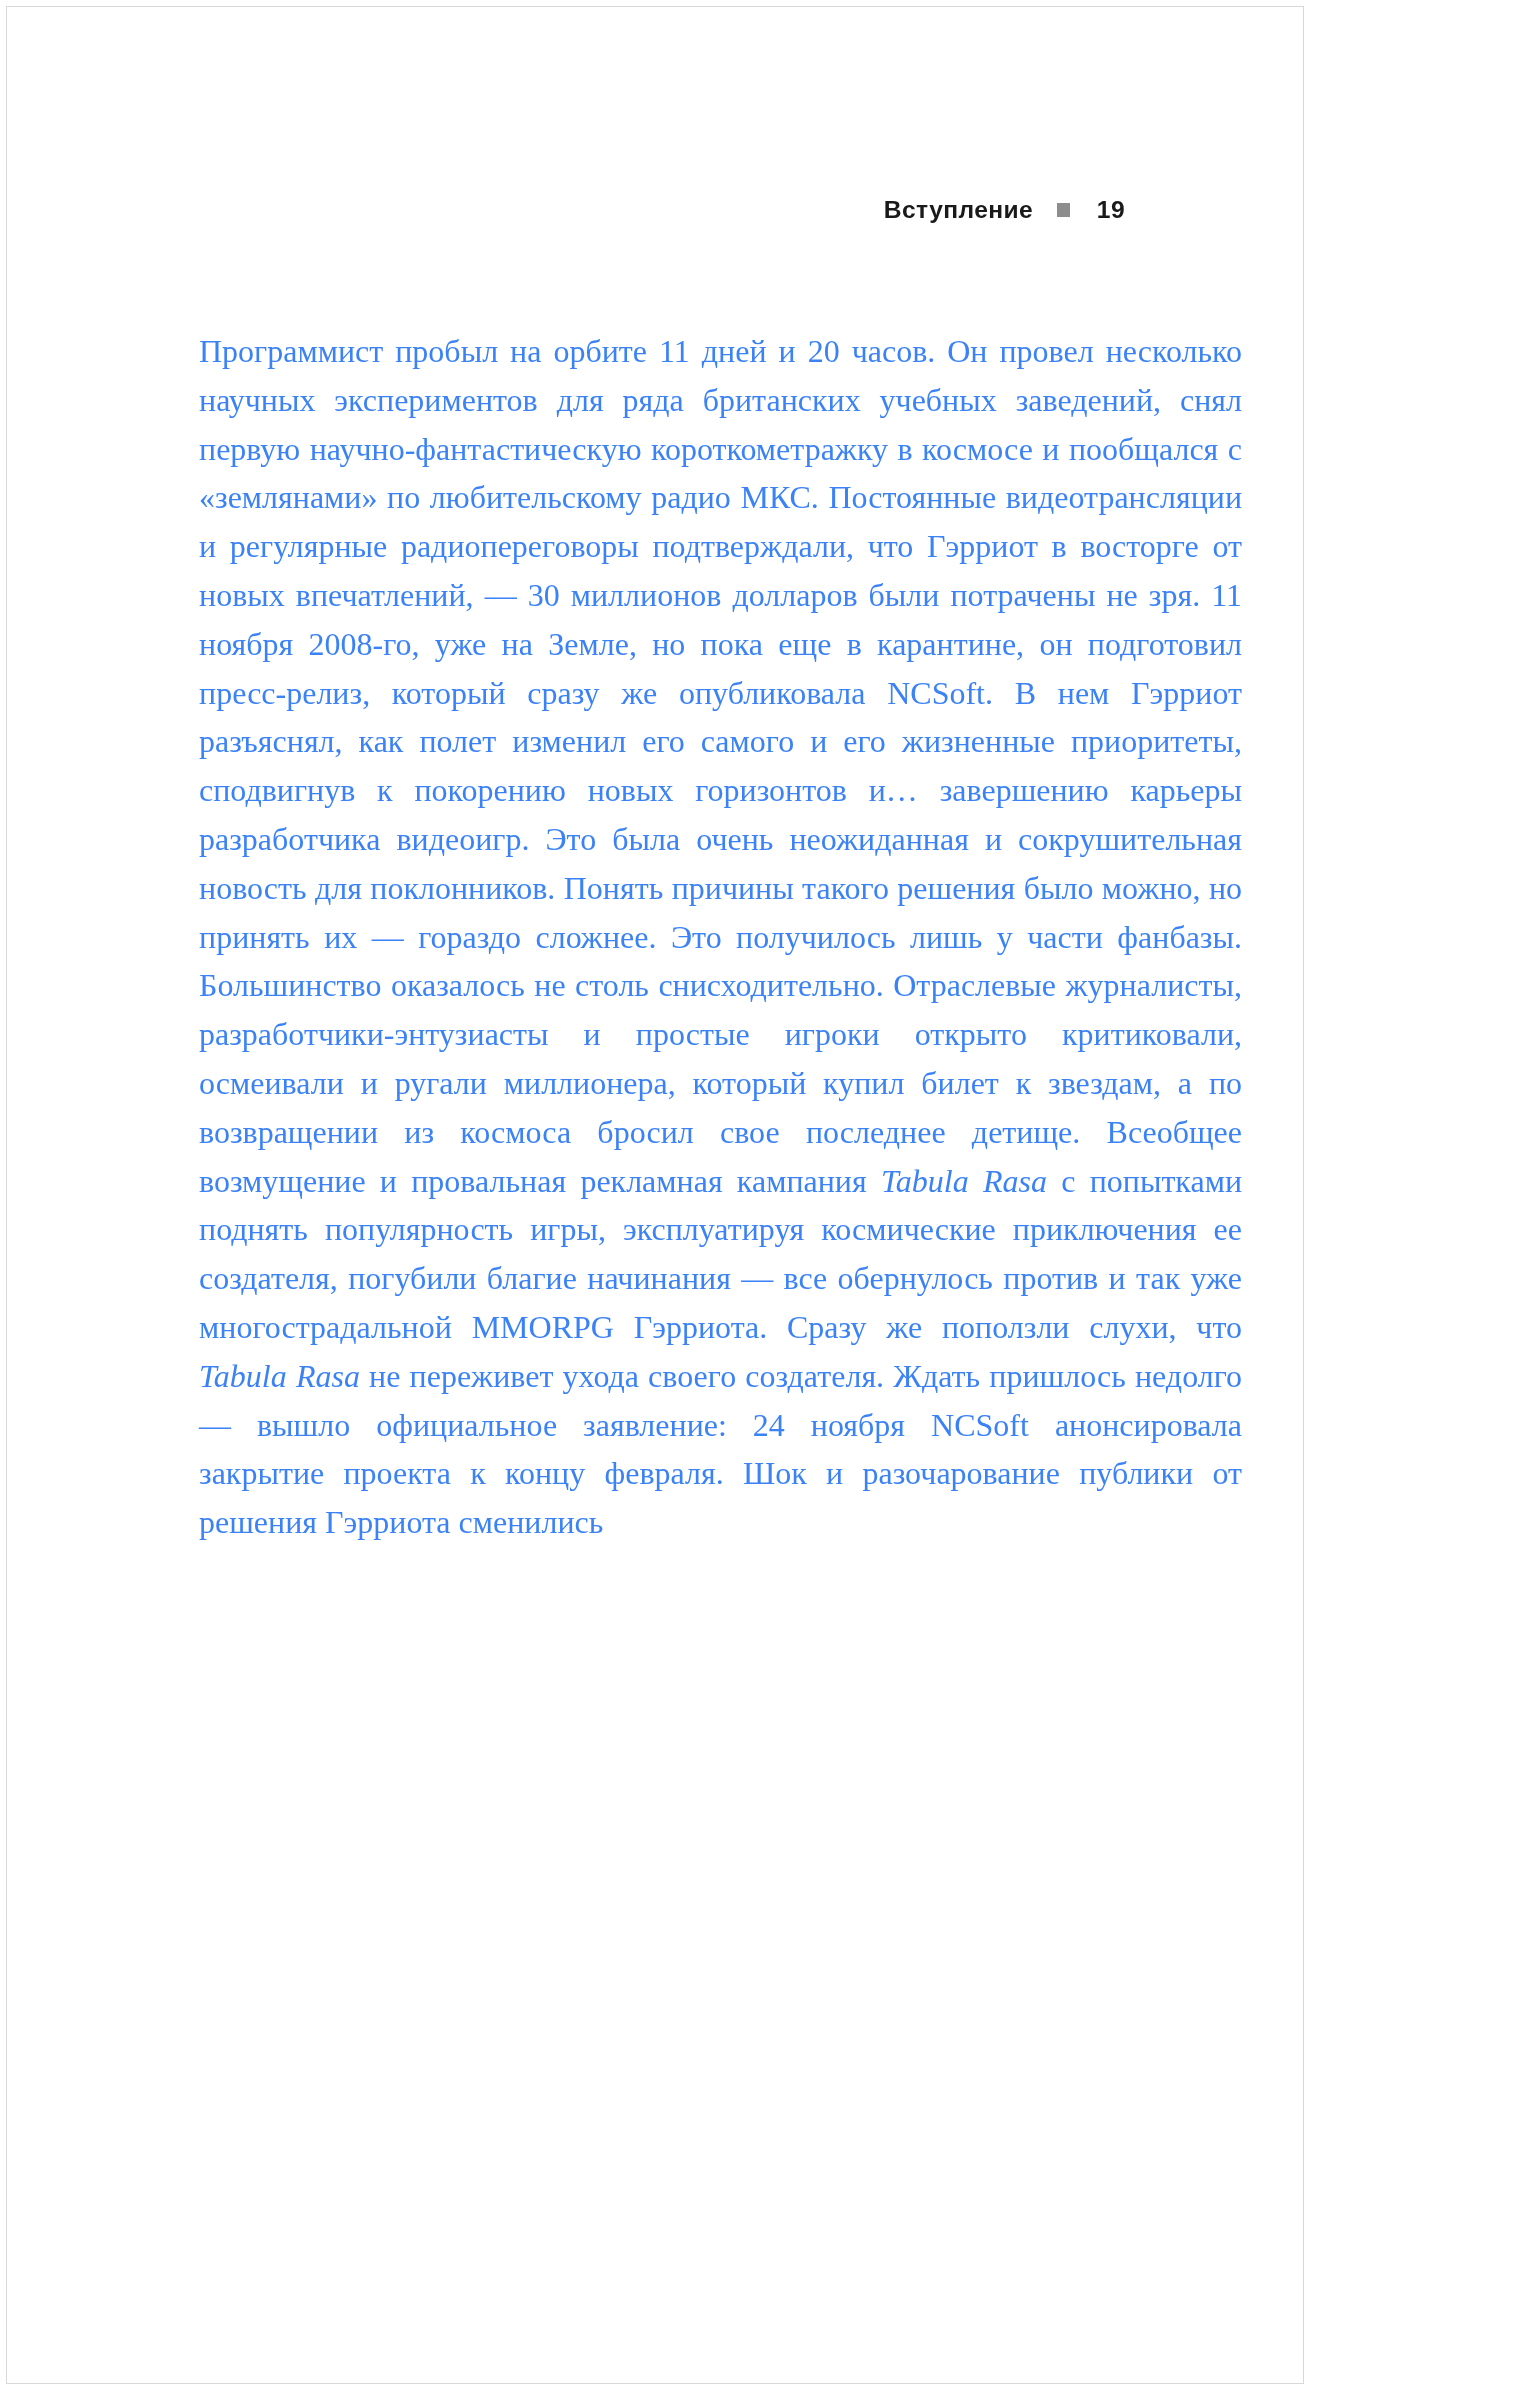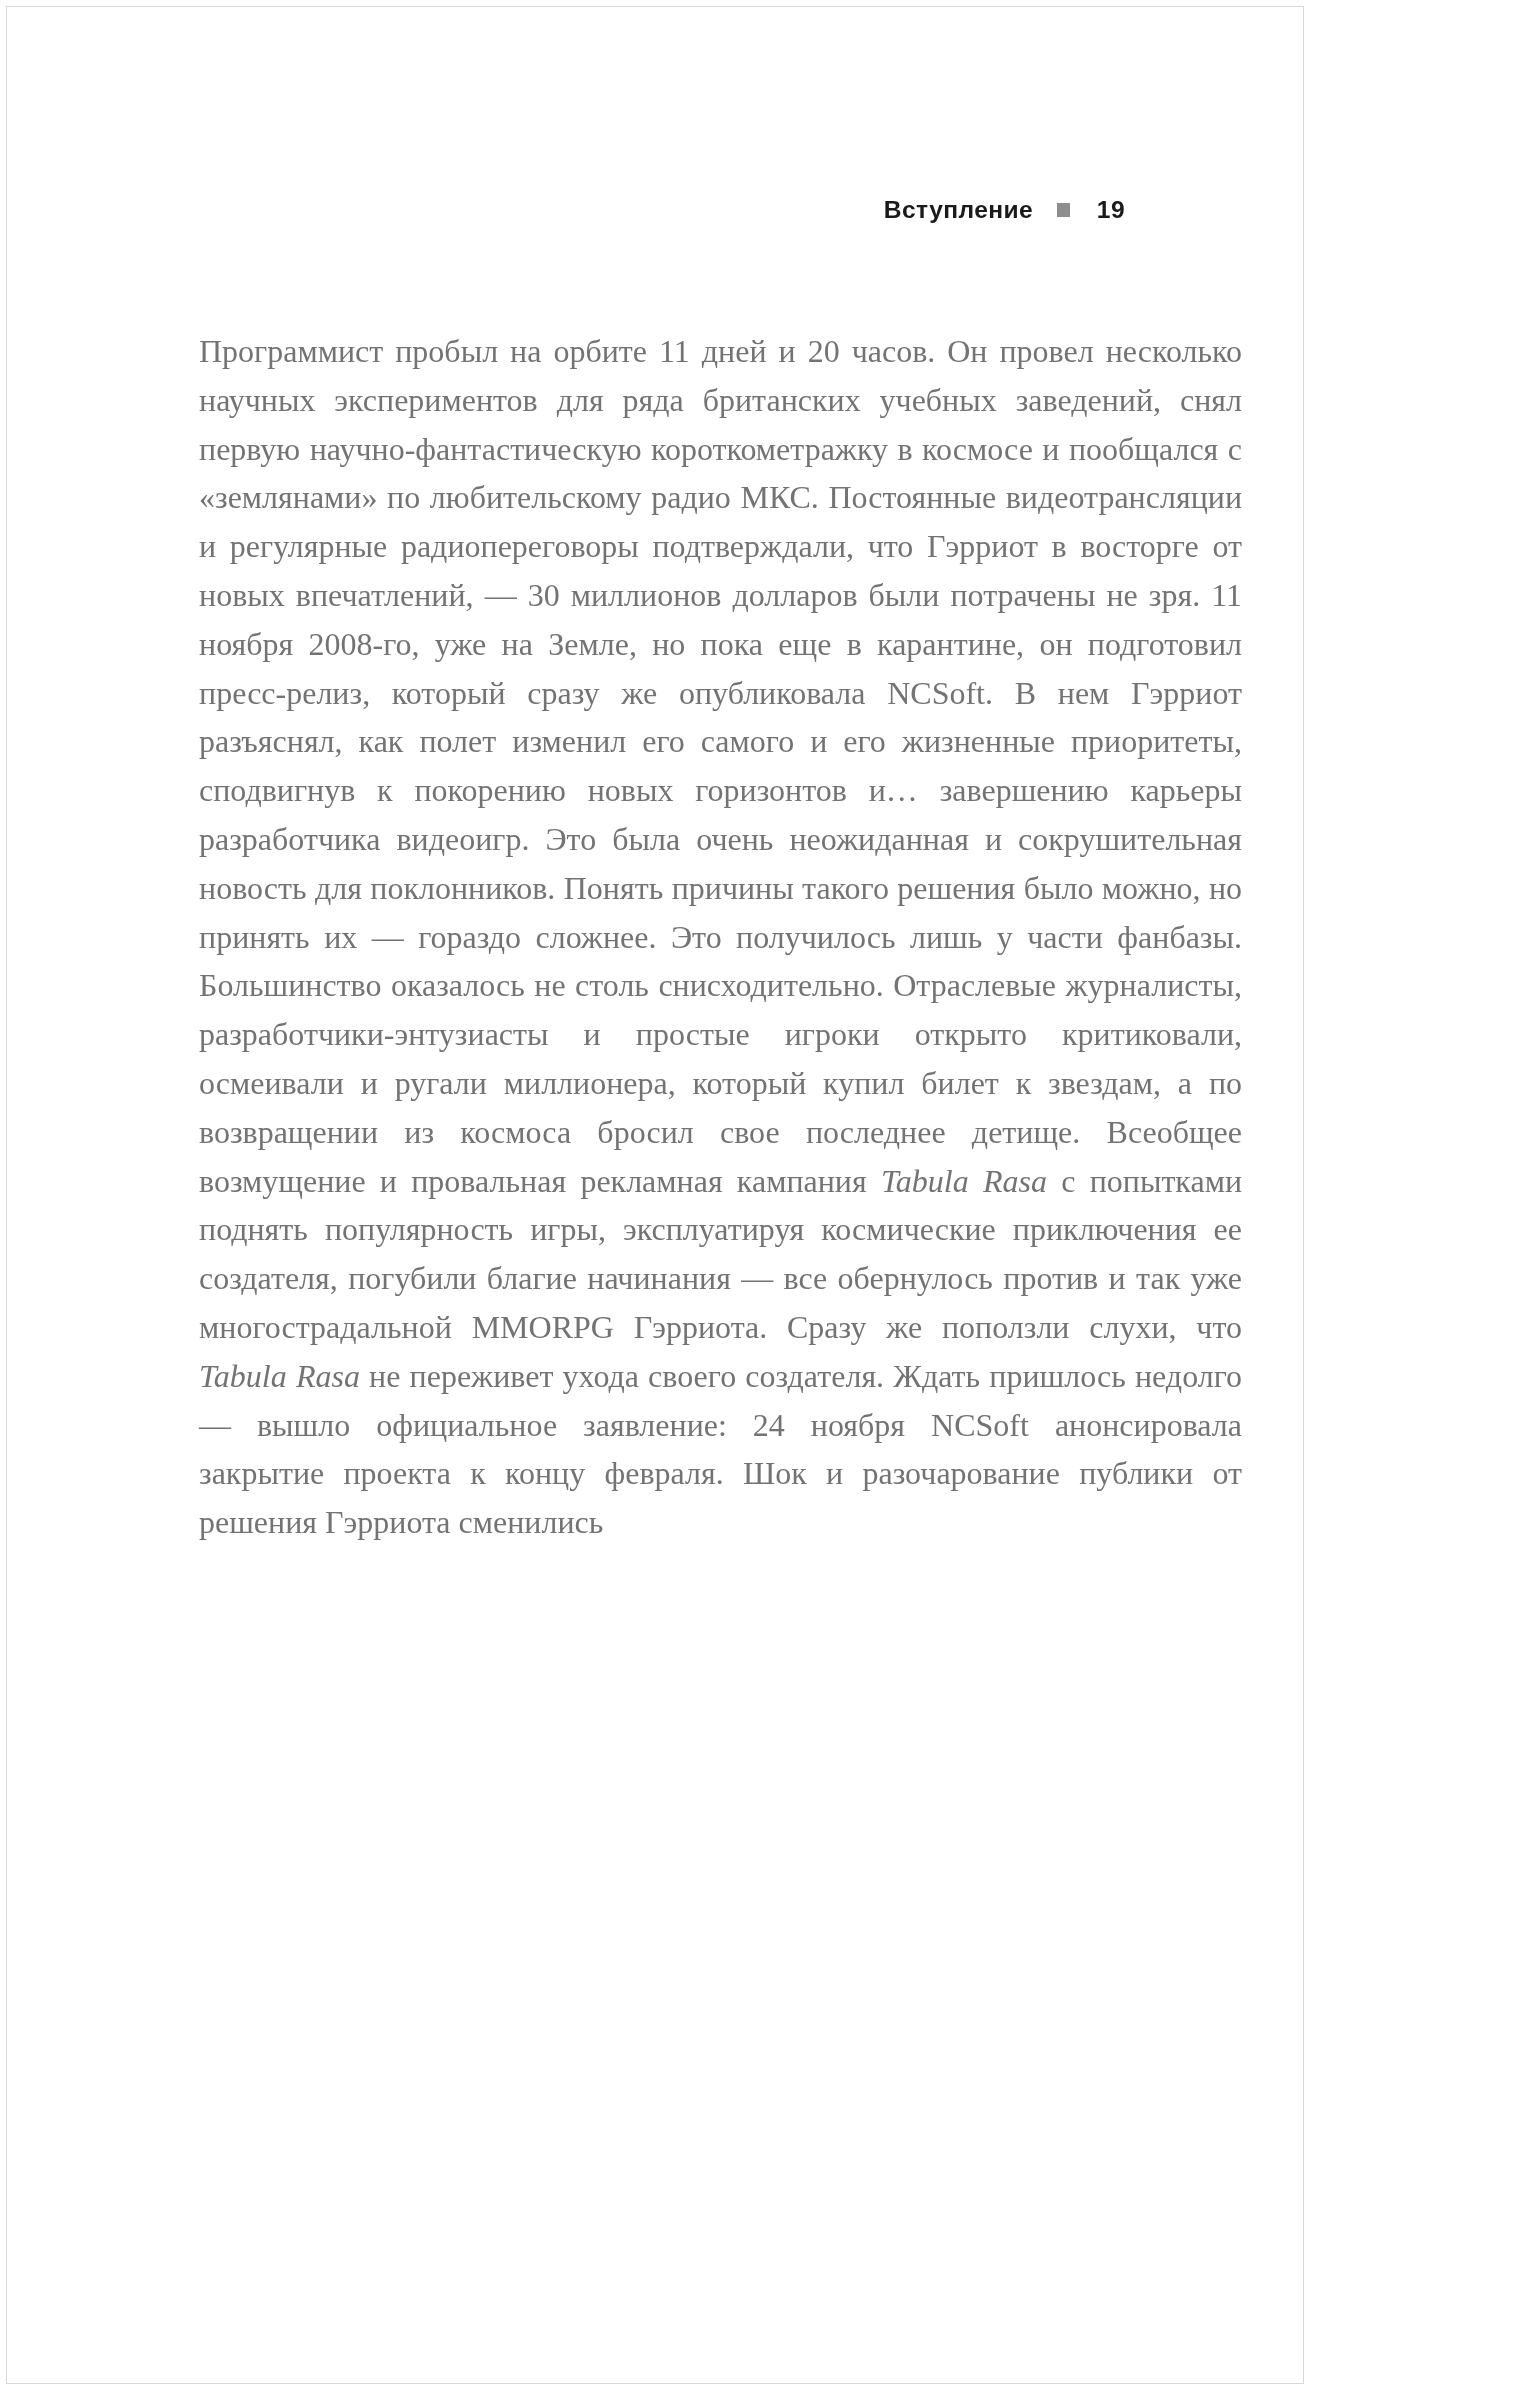--- a/index.html
+++ b/index.html
@@ -56,21 +56,21 @@
   }
   .rh-folio {
     min-width: 31px;
     text-align: right;
   }
   .body-text {
     margin-top: 103px;
     font-family: "Liberation Serif", "DejaVu Serif", serif;
     font-size: 32px;
     line-height: 1.525;
-    color: #737373;
+    color: #3b82f6;
     text-align: justify;
     text-justify: inter-word;
     hyphens: manual;
   }
   .body-text i {
     font-style: italic;
   }
 </style>
 </head>
 <body>

